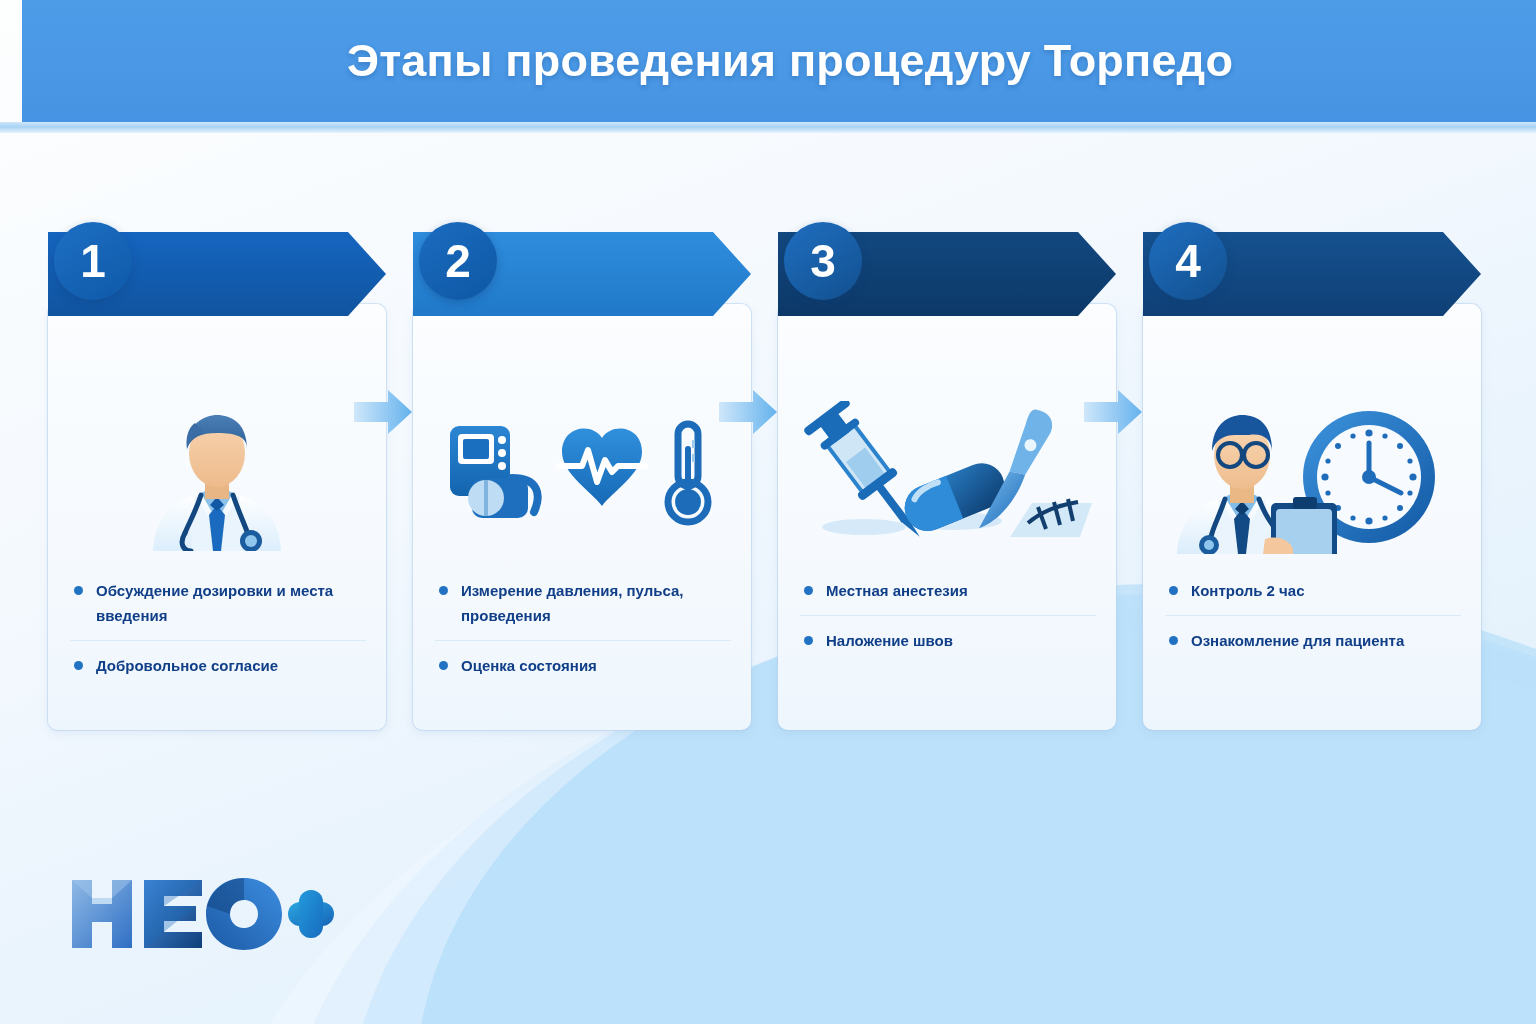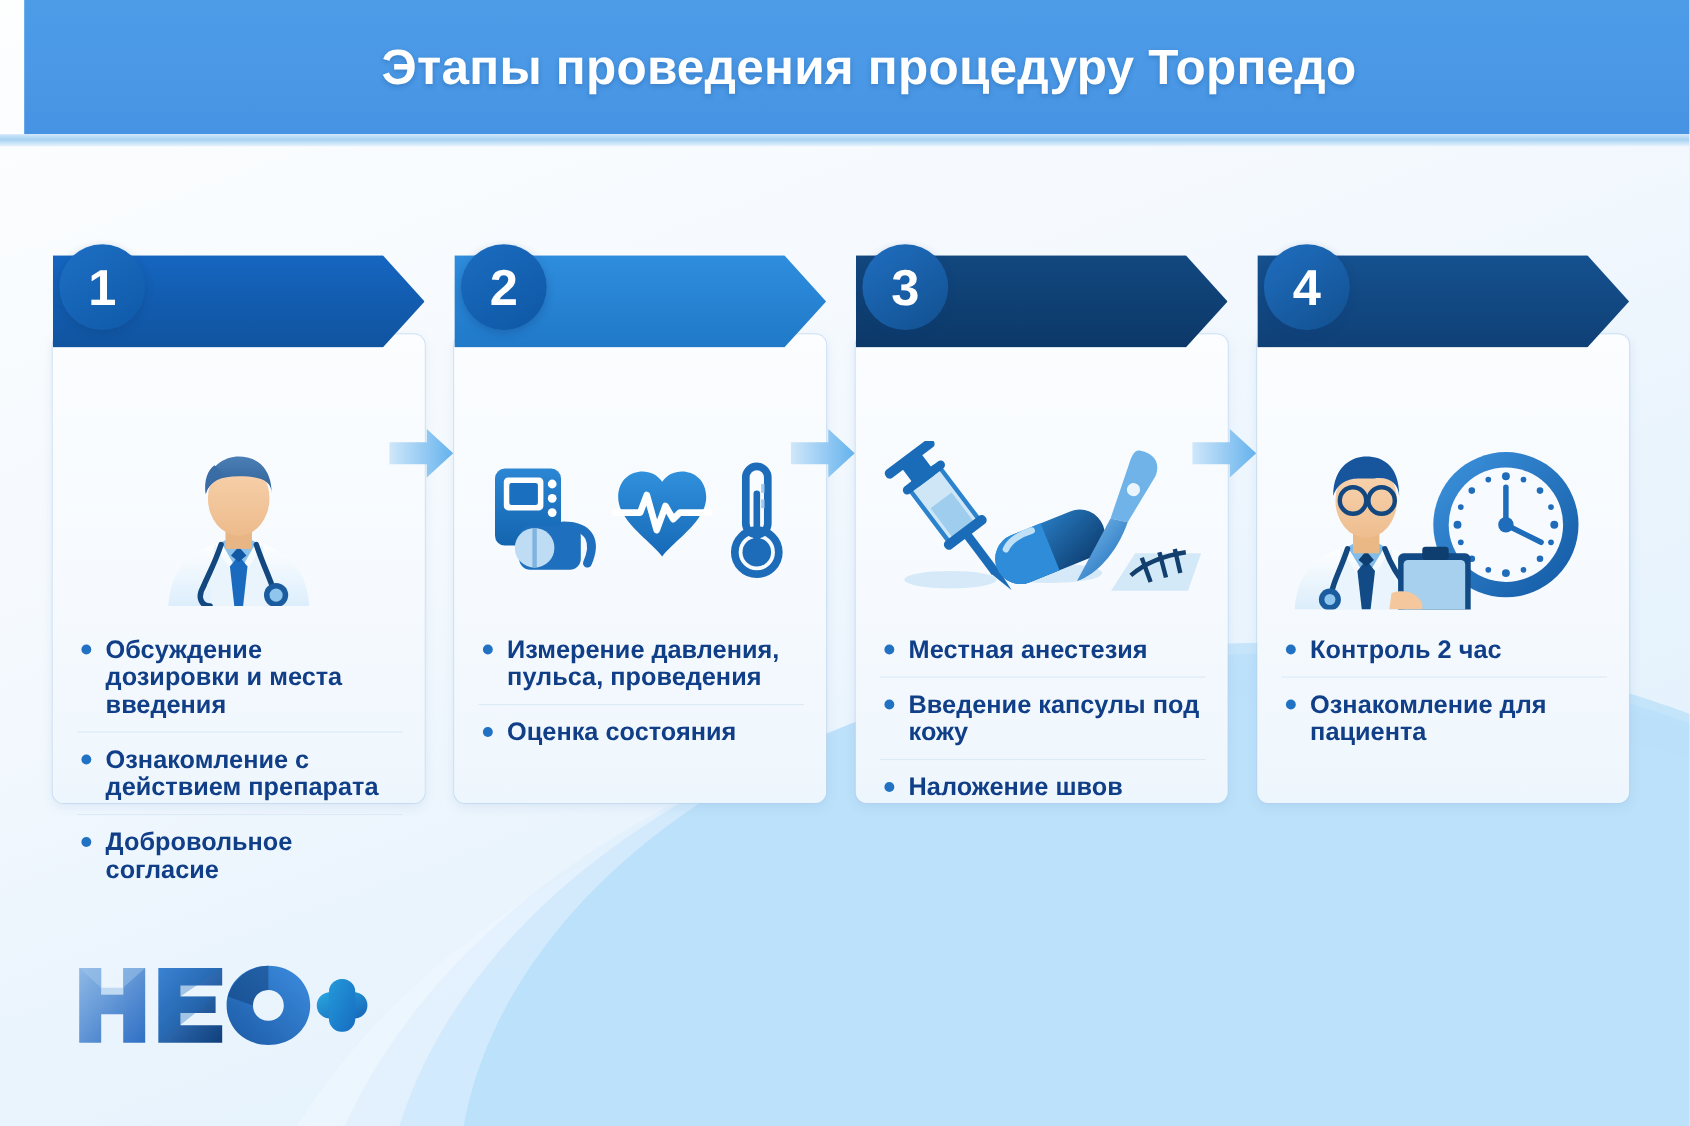--- a/index.html
+++ b/index.html
@@ -85,21 +85,21 @@
   .icon-zone{
     position:absolute;left:0;top:88px;width:338px;height:168px;
     display:flex;align-items:center;justify-content:center;
   }
 
   
   .bullets{position:absolute;left:22px;top:262px;width:296px;}
   .bullet{
     position:relative;padding:12px 2px 12px 26px;
     border-top:1px solid #dbeaf7;
-    color:#103f88;font-size:23px;font-weight:bold;line-height:25px;
+    color:#103f88;font-size:15px;font-weight:bold;line-height:25px;
   }
   .bullet:first-child{border-top:none;}
   .dot{
     position:absolute;left:4px;top:20px;width:9px;height:9px;border-radius:50%;
     background:#2272c4;
   }
 
   
   .arrow{position:absolute;top:386px;width:62px;height:52px;z-index:4;}
   .arrow.a-1{left:352px;}
@@ -190,24 +190,20 @@
             <circle cx="134" cy="140" r="6" fill="#8fc6ee"></circle>
           </svg>
         </div>
         <div class="bullets">
           <div class="bullet">
             <span class="dot"></span>
             <span>Обсуждение дозировки и места введения</span>
           </div>
           <div class="bullet">
             <span class="dot"></span>
-            <span>Ознакомление с действием препарата</span>
-          </div>
-          <div class="bullet">
-            <span class="dot"></span>
             <span>Добровольное согласие</span>
           </div>
         </div>
       </div>
       <div class="banner b-1"></div>
       <div class="banner-title">Консультация
 с врачом</div>
       <div class="num-badge n-1">1</div>
     </div>
 
@@ -311,24 +307,20 @@
               <path d="M222 8 C236 8 242 16 240 28 L224 74 L208 74 L214 24 C215 14 216 8 222 8 Z" fill="#6fb3e8"></path>
               <path d="M224 74 L208 74 L190 136 C206 126 220 104 224 74 Z" fill="url(#blade)"></path>
               <circle cx="223" cy="44" r="6" fill="#eaf5fd"></circle>
             </g>
           </svg>
         </div>
         <div class="bullets">
           <div class="bullet">
             <span class="dot"></span>
             <span>Местная анестезия</span>
-          </div>
-          <div class="bullet">
-            <span class="dot"></span>
-            <span>Введение капсулы под кожу</span>
           </div>
           <div class="bullet">
             <span class="dot"></span>
             <span>Наложение швов</span>
           </div>
         </div>
       </div>
       <div class="banner b-3"></div>
       <div class="banner-title">Введение
 Торпедо</div>

